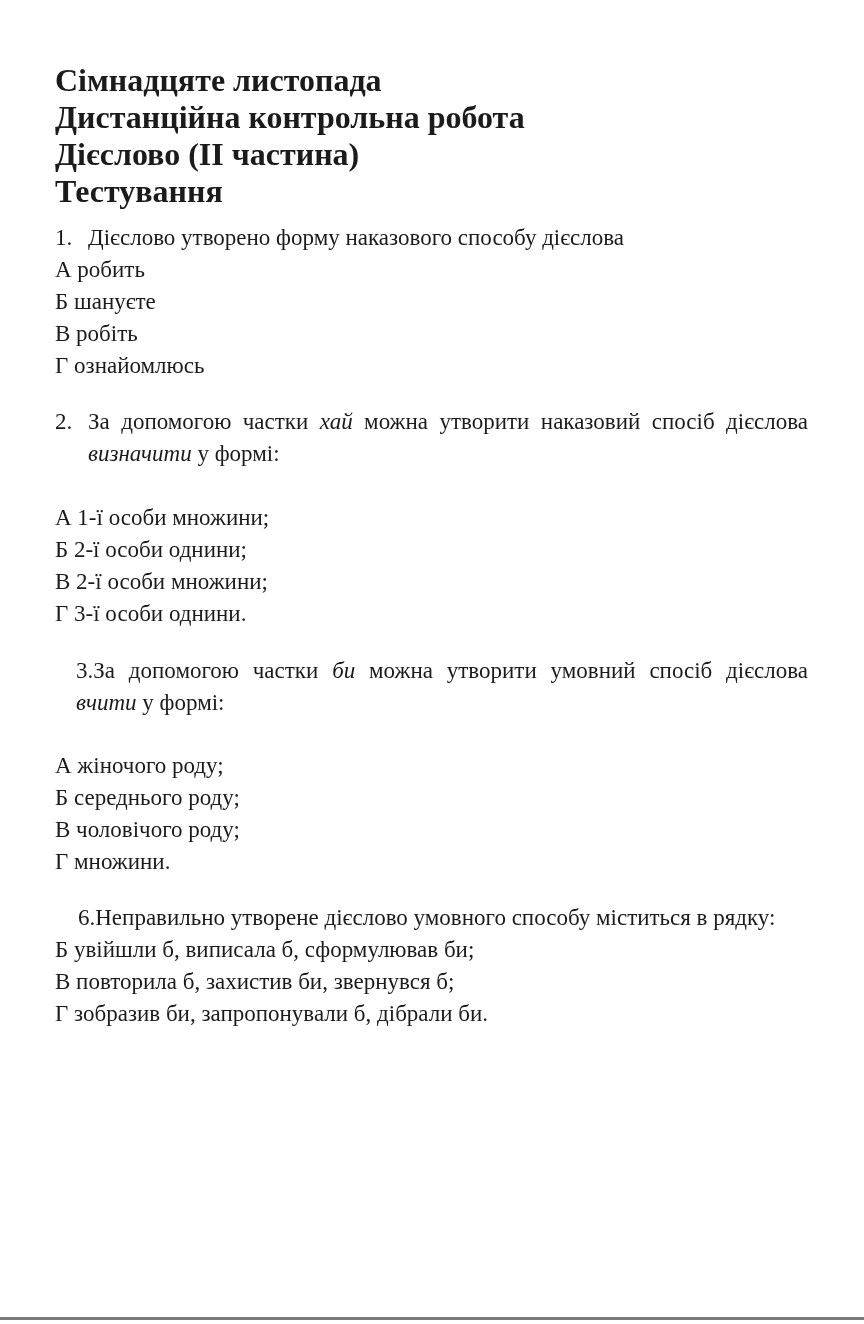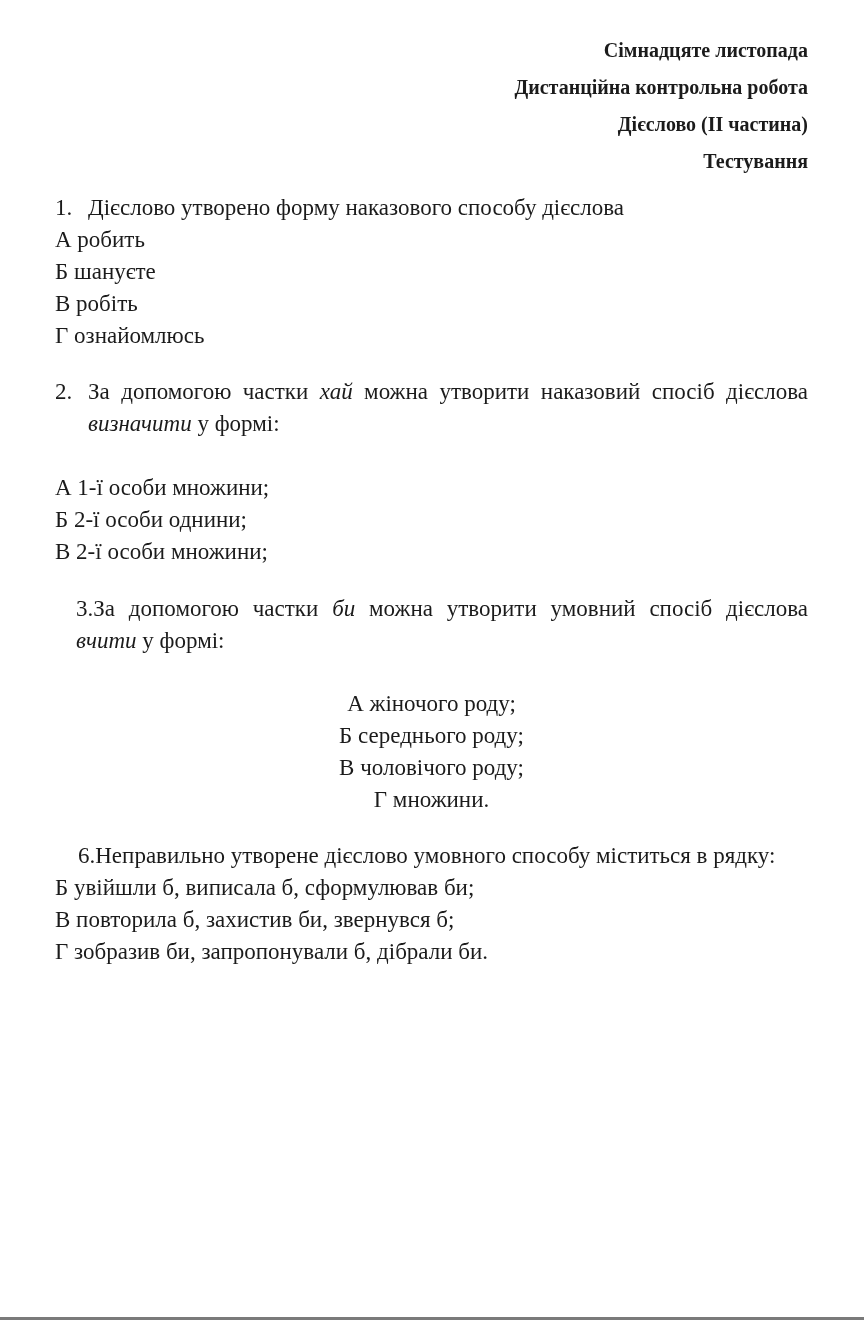--- a/index.html
+++ b/index.html
@@ -11,24 +11,24 @@
     font-family: "Liberation Serif", "DejaVu Serif", serif;
     font-size: 23px;
     line-height: 32px;
     color: #1b1b1b;
     overflow: hidden;
   }
   .content { padding: 0 56px 0 55px; }
   p { margin: 0; }
 
   .title {
-    margin-top: 32px;
-    text-align: right;
+    margin-top: 62px;
+    text-align: left;
     font-weight: 700;
-    font-size: 20px;
+    font-size: 32px;
     line-height: 37px;
   }
 
   .qnum { display: inline-block; width: 33px; }
 
   .hang { position: relative; margin-left: 33px; }
   .hang .qnum { position: absolute; left: -33px; top: 0; width: 33px; }
 
   .jline { text-align: justify; text-align-last: justify; }
   .bi { font-weight: 400; font-style: italic; }
@@ -36,21 +36,21 @@
   .ind { margin-left: 21px; }
   .ti4 { text-indent: 23px; }
   .ti5 { text-indent: 30px; }
 
   .mt-q1 { margin-top: 12px; }
   .mt-q2 { margin-top: 24px; }
   .mt-q3 { margin-top: 25px; }
   .mt-q4 { margin-top: 24px; }
   .mt-q5 { margin-top: 26px; }
   .opts-gap2 { margin-top: 32px; }
-  .opts-gap3 { margin-top: 31px; text-align: center; }
+  .opts-gap3 { margin-top: 31px; }
 
   .bottom-rule {
     position: absolute;
     left: 0;
     top: 1317px;
     width: 864px;
     height: 3px;
     background: #7a7a7a;
   }
 </style>
@@ -80,20 +80,21 @@
     <section class="q mt-q2">
       <div class="hang">
         <span class="qnum">2.</span>
         <p class="jline"><span>За допомогою частки </span><span class="bi">хай</span><span> можна утворити наказовий спосіб дієслова</span></p>
         <p><span class="bi">визначити</span><span> у формі:</span></p>
       </div>
       <div class="opts opts-gap2">
         <div class="opt">А 1-ї особи множини;</div>
         <div class="opt">Б 2-ї особи однини;</div>
         <div class="opt">В 2-ї особи множини;</div>
+        <div class="opt">Г 3-ї особи однини.</div>
       </div>
     </section>
 
     <section class="q mt-q3">
       <div class="ind">
         <p class="jline"><span>3.За допомогою частки </span><span class="bi">би</span><span> можна утворити умовний спосіб дієслова</span></p>
         <p><span class="bi">вчити</span><span> у формі:</span></p>
       </div>
       <div class="opts opts-gap3">
         <div class="opt">А жіночого роду;</div>

